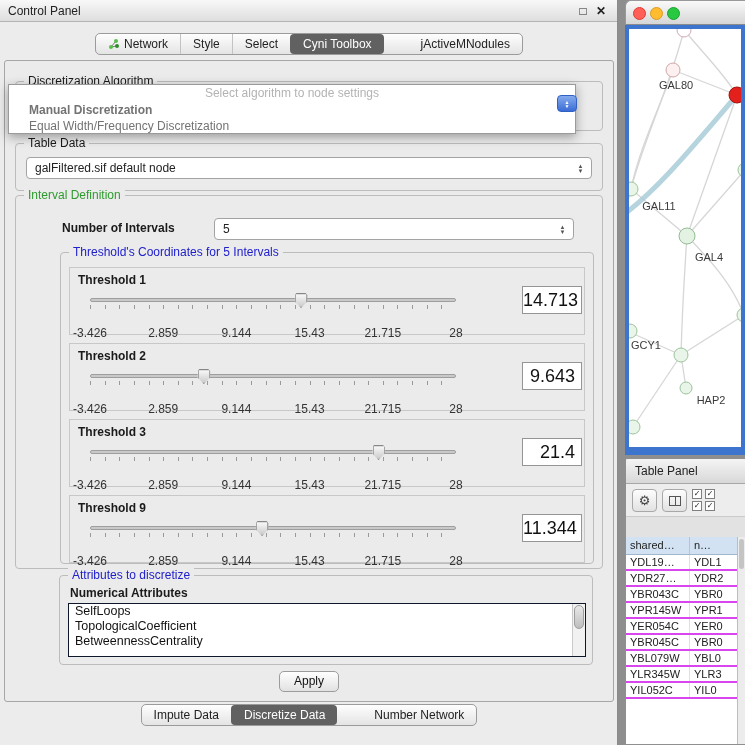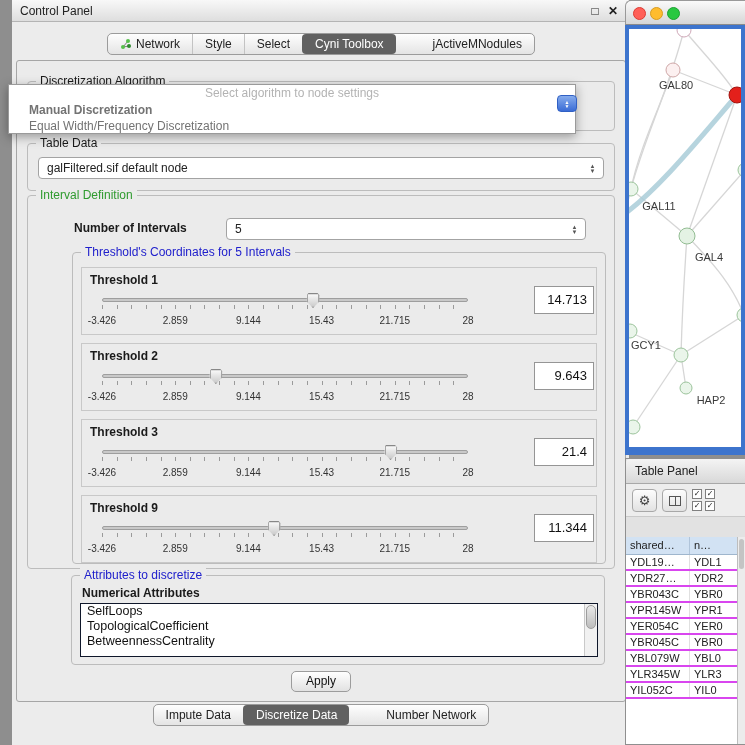--- a/index.html
+++ b/index.html
@@ -1,21 +1,21 @@
 <!DOCTYPE html>
 <html><head>
 <meta charset="utf-8">
 <style>
   *{margin:0;padding:0;box-sizing:border-box;}
   html,body{width:745px;height:745px;}
   body{font-family:"Liberation Sans",sans-serif;background:#8e8e8e;overflow:hidden;}
   #screen{position:relative;width:745px;height:745px;background:#8e8e8e;font-size:12px;color:#1a1a1a;}
 
   
-  .cp{position:absolute;left:12px;top:0;width:618px;height:745px;background:#ececec;border-right:1px solid #8a8a8a;}
+  .cp{position:absolute;left:0;top:0;width:618px;height:745px;background:#ececec;border-right:1px solid #8a8a8a;}
   .cp-titlebar{height:22px;background:linear-gradient(#f8f8f8,#dedede);border-bottom:1px solid #b4b4b4;position:relative;line-height:22px;padding-left:8px;color:#222;}
   .win-btn{position:absolute;top:0;width:16px;text-align:center;font-size:12px;color:#222;cursor:default;}
   .btn-min{right:26px;}
   .btn-close{right:8px;font-weight:bold;}
 
   .top-tabs{position:absolute;top:33px;left:0;width:618px;display:flex;justify-content:center;}
   .bottom-tabs{position:absolute;top:704px;left:0;width:618px;display:flex;justify-content:center;}
   .seg{display:flex;border:1px solid #9b9b9b;border-radius:5px;background:linear-gradient(#fefefe,#e4e4e4);height:22px;overflow:hidden;}
   .seg-item{display:flex;align-items:center;gap:4px;padding:0 12px;font-size:12px;color:#222;border-left:1px solid #c3c3c3;white-space:nowrap;}
   .seg-item:first-child{border-left:none;}
@@ -41,23 +41,23 @@
   .num-label{position:absolute;left:46px;top:25px;font-weight:bold;}
   .cmb-num{left:198px;top:22px;width:360px;}
 
   .thr{position:absolute;left:8px;width:516px;height:68px;border:1px solid #c8c8c8;background:#ebebeb;}
   .thr1{top:14px;}.thr2{top:90px;}.thr3{top:166px;}.thr4{top:242px;}
   .thr-label{position:absolute;left:8px;top:5px;font-weight:bold;font-size:12px;}
   .slider{position:absolute;left:20px;top:30px;width:366px;}
   .track{position:relative;height:4px;background:#c9c9c9;border:1px solid #9e9e9e;border-radius:3px;}
   .thumb{position:absolute;top:-6px;width:13px;height:15px;transform:translateX(-50%);background:linear-gradient(#fdfdfd,#c6c6c6);clip-path:polygon(15% 0,85% 0,100% 15%,100% 55%,50% 100%,0 55%,0 15%);box-shadow:inset 0 0 0 1.2px #878787;}
   .ticks{height:4px;margin-top:3px;background:repeating-linear-gradient(to right,#9a9a9a 0,#9a9a9a 1px,transparent 1px,transparent 14.64px);}
-  .scale{position:relative;height:12px;margin-top:6px;font-size:10px;color:#333;}
+  .scale{position:relative;height:12px;margin-top:17px;font-size:12px;color:#333;}
   .scale span{position:absolute;transform:translateX(-50%);white-space:nowrap;}
-  .val{position:absolute;right:2px;top:18px;width:60px;height:28px;background:#fff;border:1px solid #959595;font-size:13px;line-height:26px;text-align:right;padding-right:6px;color:#111;}
+  .val{position:absolute;right:2px;top:18px;width:60px;height:28px;background:#fff;border:1px solid #959595;font-size:18px;line-height:26px;text-align:right;padding-right:6px;color:#111;}
 
   .list-title{position:absolute;left:10px;top:10px;font-weight:bold;}
   .listbox{position:absolute;left:8px;top:27px;width:518px;height:54px;background:#fff;border:1px solid #0f172a;overflow:hidden;}
   .li{font-size:12.5px;height:15px;line-height:15px;padding-left:6px;color:#111;white-space:nowrap;}
   .vsb{position:absolute;right:0;top:0;width:13px;height:100%;background:#f1f1f1;border-left:1px solid #c9c9c9;}
   .vthumb{position:absolute;left:1px;top:1px;width:10px;height:24px;background:linear-gradient(#e9e9e9,#bdbdbd);border:1px solid #9d9d9d;border-radius:5px;}
 
   .apply{position:absolute;left:50%;top:610px;transform:translateX(-50%);width:60px;height:21px;background:linear-gradient(#fefefe,#e2e2e2);border:1px solid #9c9c9c;border-radius:5px;font-size:12px;text-align:center;line-height:19px;color:#111;}
 
   

